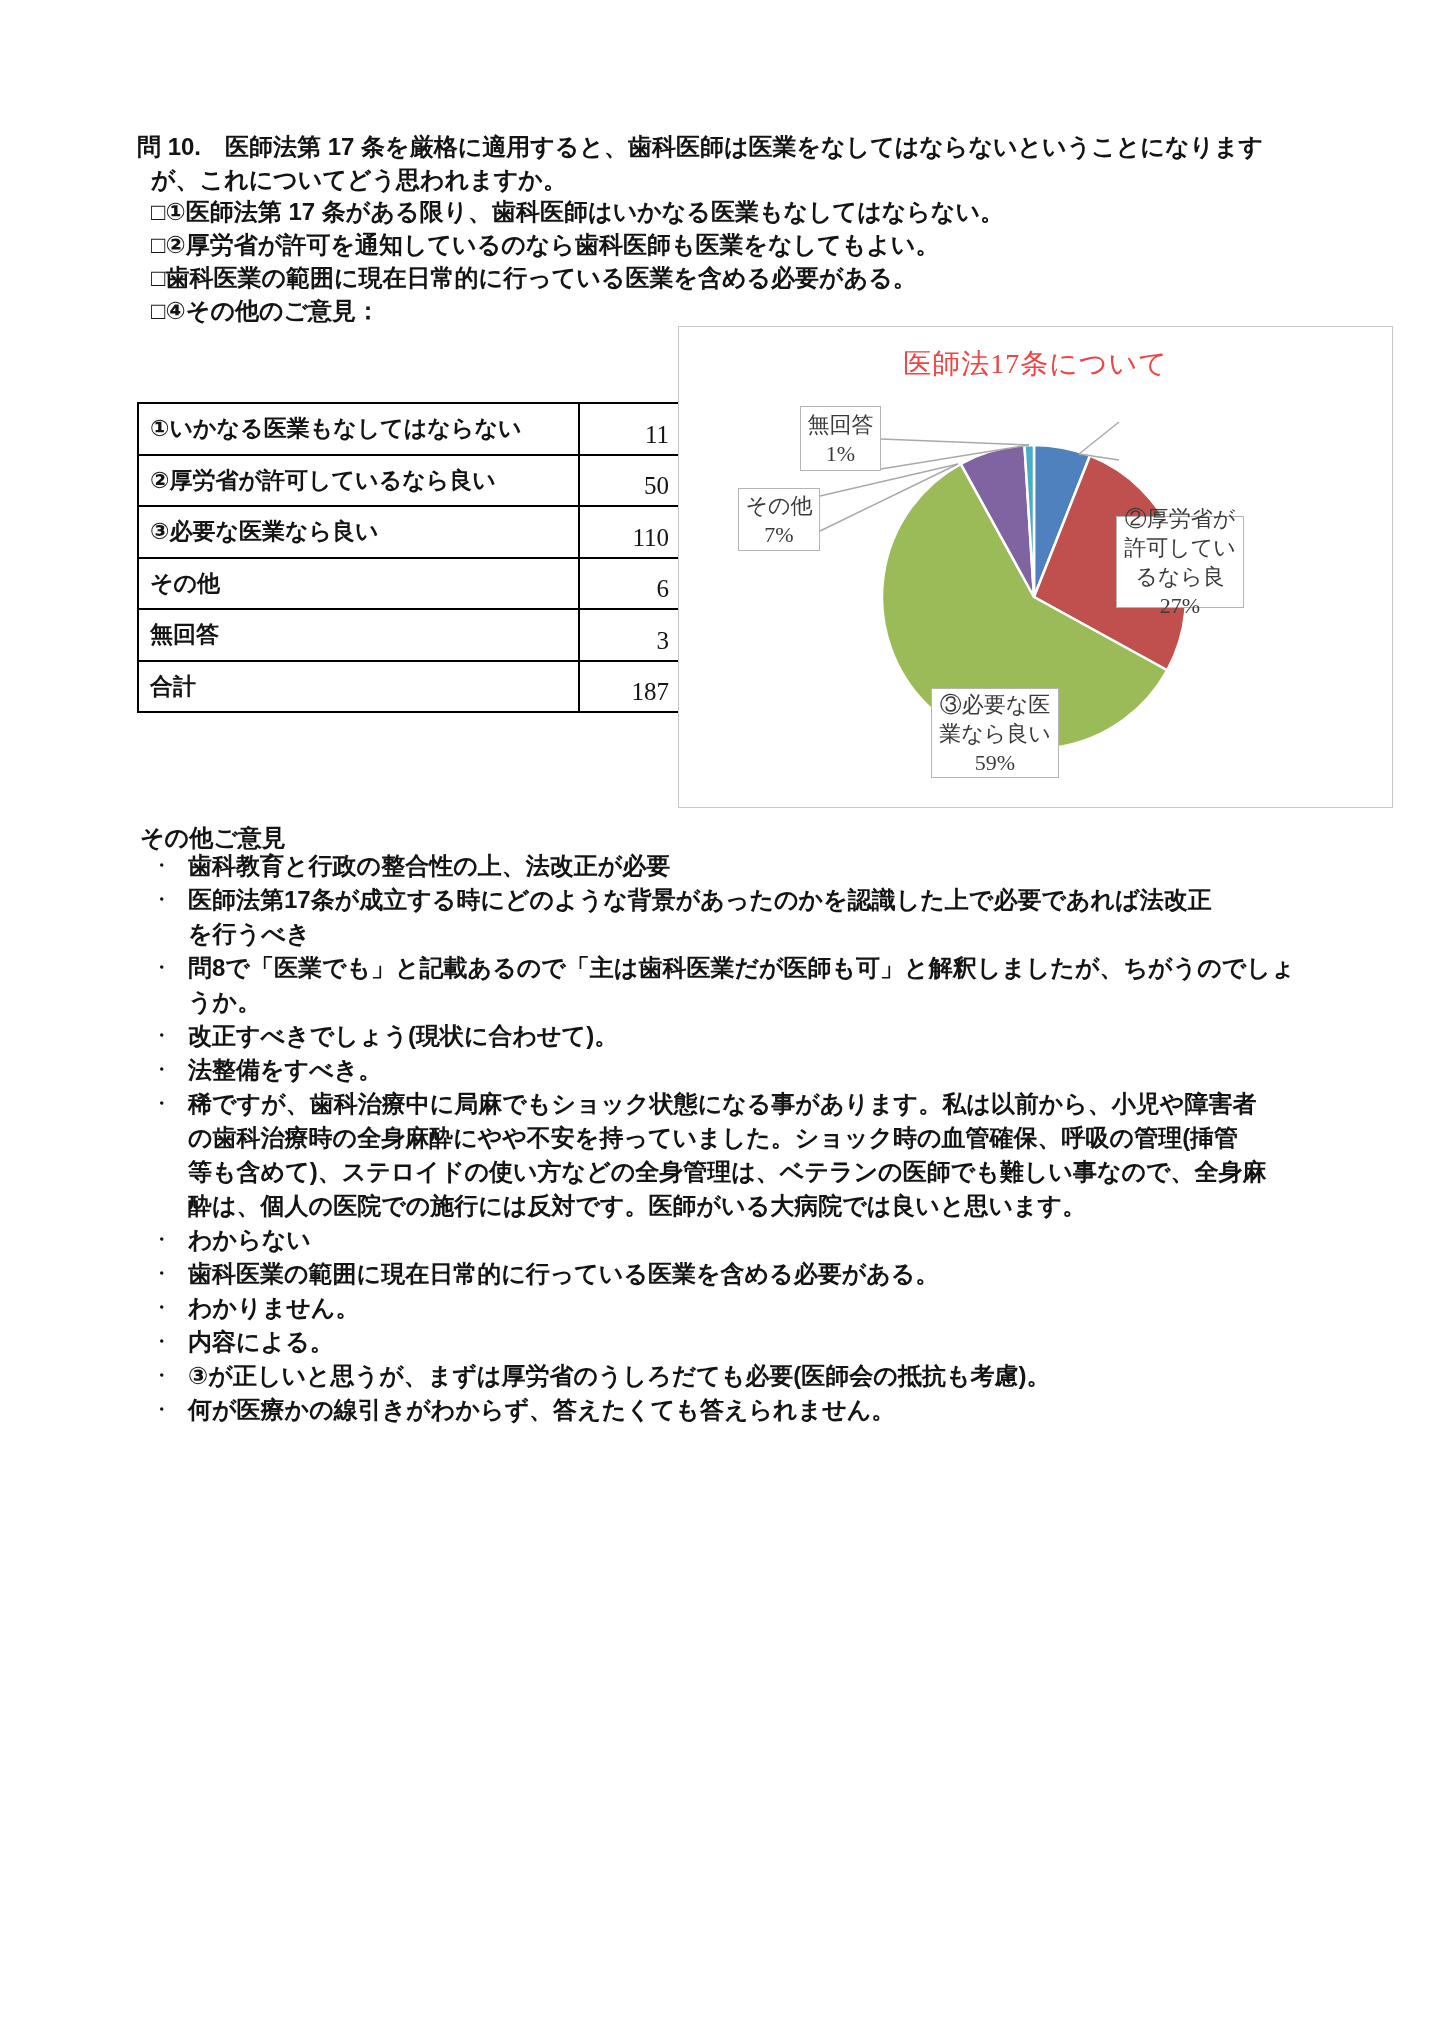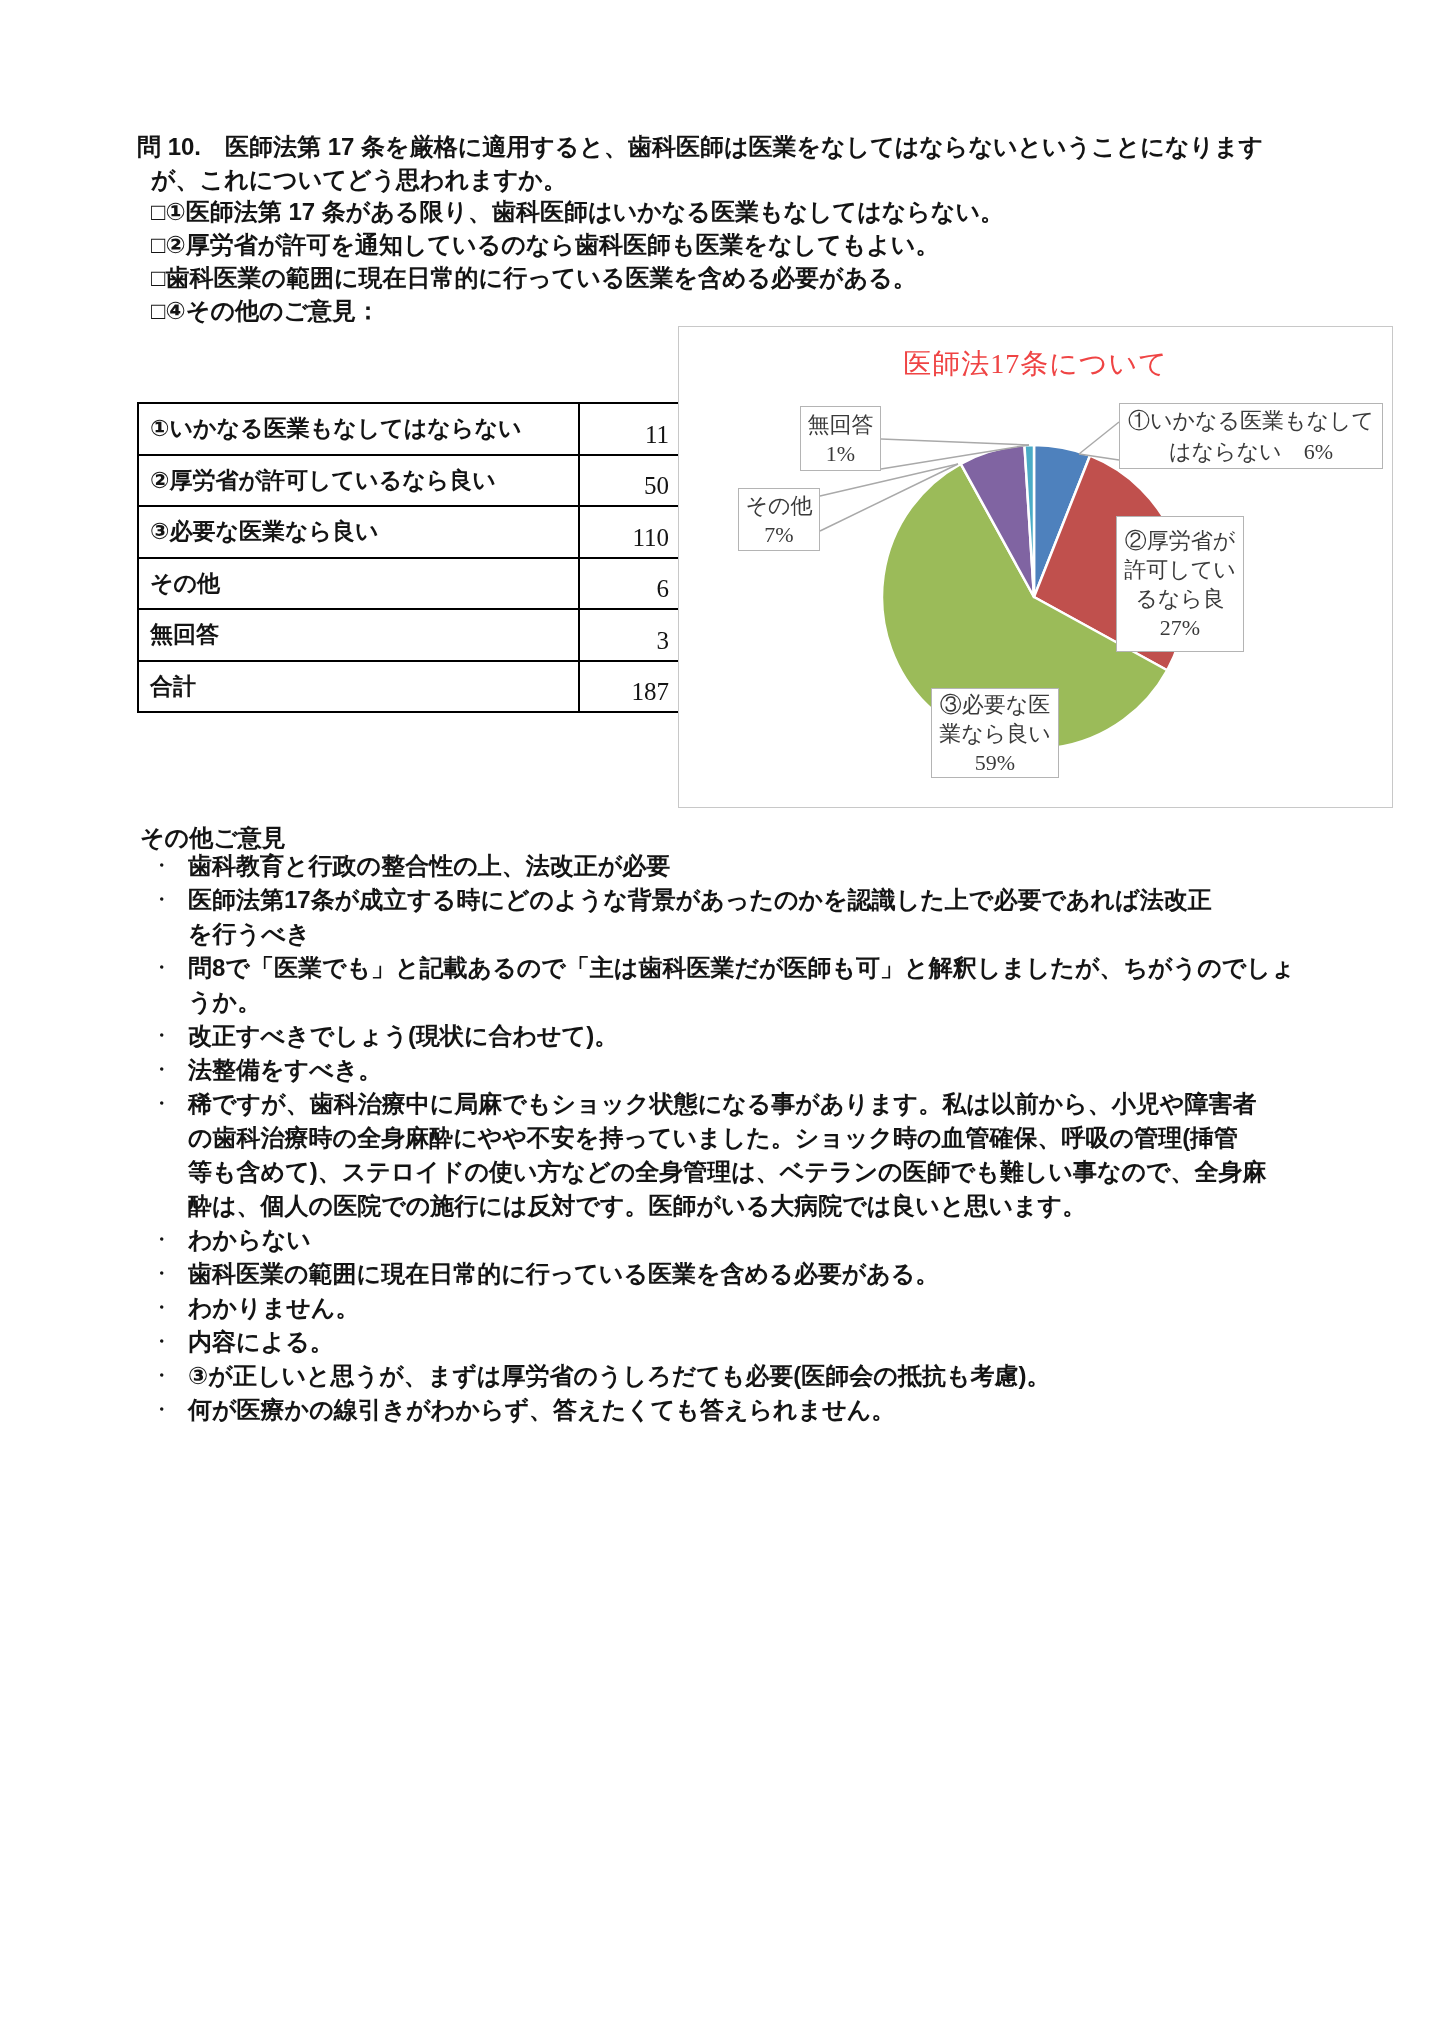--- a/index.html
+++ b/index.html
@@ -38,21 +38,21 @@
   }
   .chart-box svg{position:absolute;left:0;top:0;}
   .pie-label{
     position:absolute;background:#fff;border:1px solid #b4b4b4;box-sizing:border-box;
     display:flex;flex-direction:column;align-items:center;justify-content:center;
     font-size:22px;line-height:29px;color:#3a3a3a;text-align:center;white-space:nowrap;
   }
   .pie-label.none{left:121px;top:79px;width:81px;height:65px;}
   .pie-label.other{left:59px;top:161px;width:82px;height:63px;}
   .pie-label.l1{left:440px;top:76px;width:264px;height:66px;line-height:31px;}
-  .pie-label.l2{left:437px;top:189px;width:128px;height:136px;}
+  .pie-label.l2{left:437px;top:189px;width:128px;height:92px;}
   .pie-label.l3{left:252px;top:361px;width:128px;height:90px;}
   
   .comments-heading{position:absolute;left:140px;top:822px;font-size:24px;font-weight:600;}
   .comments{position:absolute;left:153px;top:849px;font-size:24px;font-weight:600;line-height:34px;}
   .comment{position:relative;}
   .comment .bullet{
     position:absolute;left:0;top:0;width:20px;font-size:17px;line-height:34px;font-weight:700;
   }
   .comment .lines{margin-left:35px;}
   .comment .lines div{white-space:nowrap;}
@@ -118,24 +118,20 @@
     </g>
   </svg>
   <div class="pie-label none">
       <div>無回答</div>
       <div>1%</div>
     </div>
   <div class="pie-label other">
       <div>その他</div>
       <div>7%</div>
     </div>
-  <div class="pie-label l1">
-      <div>①いかなる医業もなして</div>
-      <div>はならない　6%</div>
-    </div>
   <div class="pie-label l2">
       <div>②厚労省が</div>
       <div>許可してい</div>
       <div>るなら良</div>
       <div>27%</div>
     </div>
   <div class="pie-label l3">
       <div>③必要な医</div>
       <div>業なら良い</div>
       <div>59%</div>

